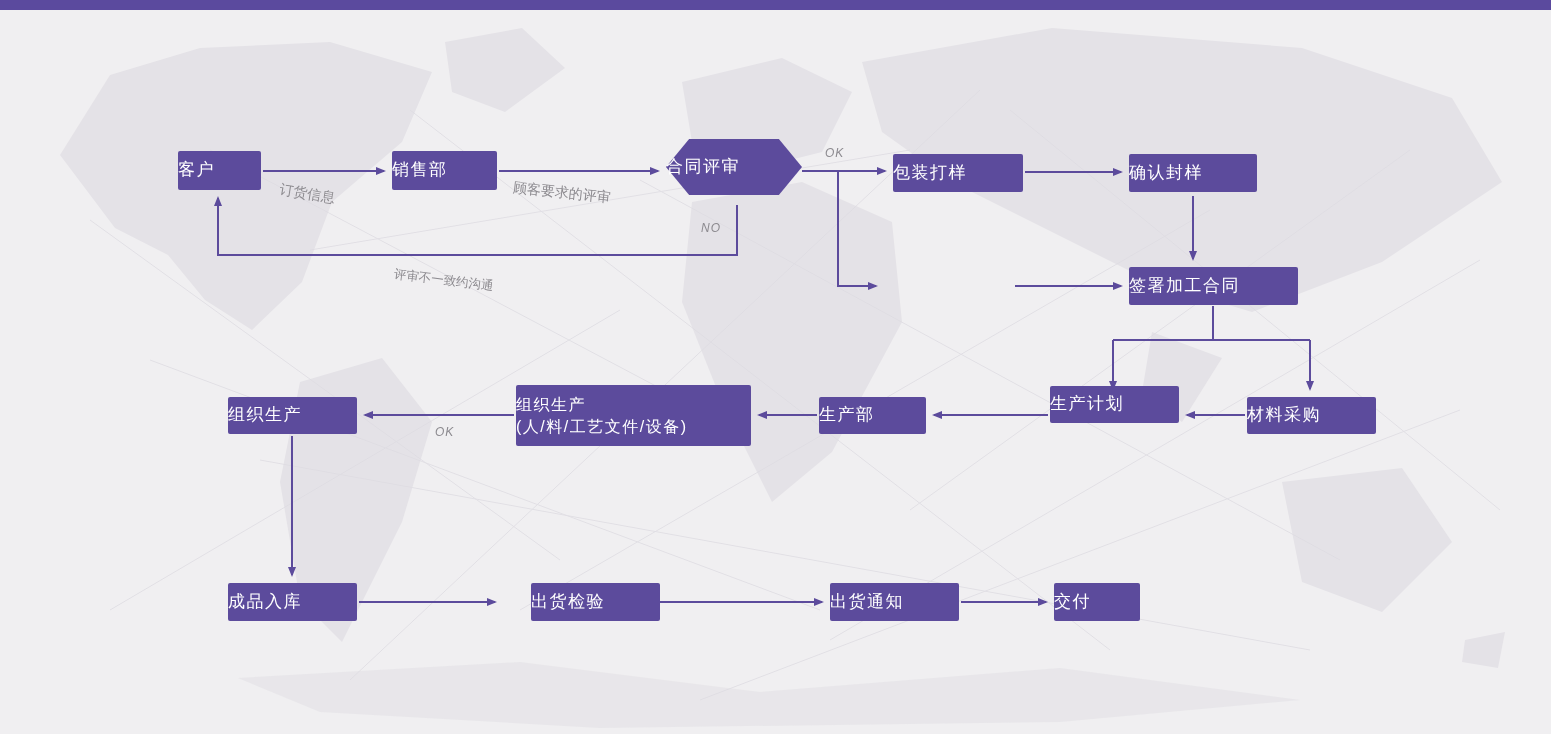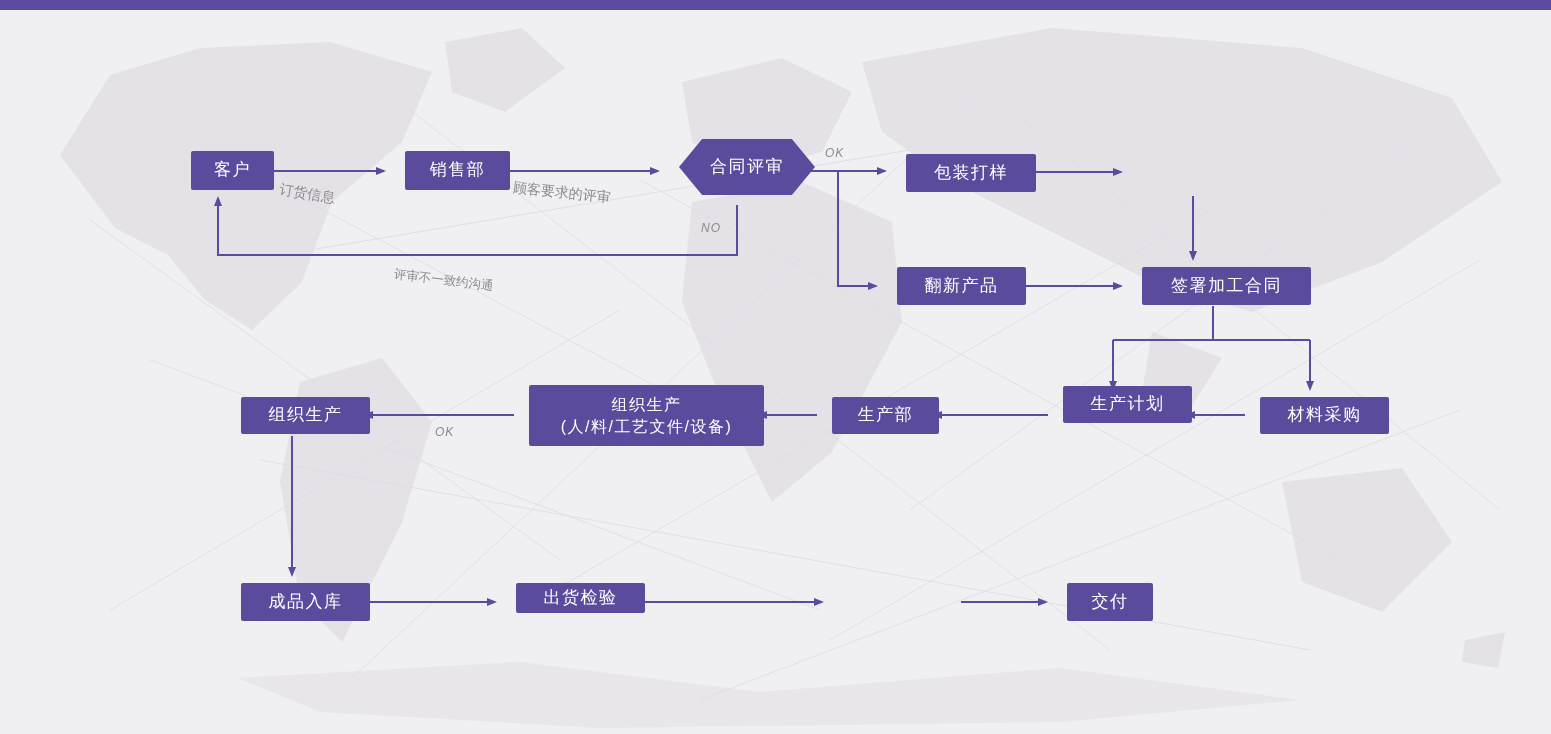--- a/index.html
+++ b/index.html
@@ -25,28 +25,27 @@
   }
   .map-svg { z-index:1; }
   .arrows-svg { z-index:3; }
 
   .node {
     position:absolute;
     background:#5c4b9c;
     color:#ffffff;
     display:flex;
     flex-direction:column;
-    align-items:center;
+    align-items:flex-start;
     justify-content:center;
     font-size:17px;
     letter-spacing:1.5px;
     border-radius:2px;
     z-index:4;
     line-height:1.35;
-    margin-left:13px;
   }
   .node .node-label { display:block; text-align:center; }
 
   .node.hexagon {
     background:transparent;
     border-radius:0;
   }
   .node.hexagon .hex-bg {
     position:absolute; left:0; top:0; width:100%; height:100%;
     background:#5c4b9c;
@@ -146,24 +145,24 @@
 
   <div class="node hexagon" style="left:666px;top:139px;width:136px;height:56px">
     <span class="hex-bg"></span>
     <span class="node-label">合同评审</span>
   </div>
 
   <div class="node" style="left:893px;top:154px;width:130px;height:38px">
     <span class="node-label">包装打样</span>
   </div>
 
-
-  <div class="node" style="left:884px;top:267px;width:129px;height:38px">
-    <span class="node-label">翻新产品</span>
-  </div>
+  <div class="node" style="left:1129px;top:154px;width:128px;height:38px">
+    <span class="node-label">确认封样</span>
+  </div>
+
 
   <div class="node" style="left:1129px;top:267px;width:169px;height:38px">
     <span class="node-label">签署加工合同</span>
   </div>
 
   <div class="node" style="left:1050px;top:386px;width:129px;height:37px">
     <span class="node-label">生产计划</span>
   </div>
 
   <div class="node" style="left:1247px;top:397px;width:129px;height:37px">
@@ -180,24 +179,27 @@
   </div>
 
   <div class="node" style="left:228px;top:397px;width:129px;height:37px">
     <span class="node-label">组织生产</span>
   </div>
 
   <div class="node" style="left:228px;top:583px;width:129px;height:38px">
     <span class="node-label">成品入库</span>
   </div>
 
-  <div class="node" style="left:503px;top:583px;width:129px;height:30px">
+  <div class="node" style="left:531px;top:583px;width:129px;height:38px">
     <span class="node-label">出货检验</span>
   </div>
 
+  <div class="node" style="left:830px;top:583px;width:129px;height:38px">
+    <span class="node-label">出货通知</span>
+  </div>
 
   <div class="node" style="left:1054px;top:583px;width:86px;height:38px">
     <span class="node-label">交付</span>
   </div>
 
   <div class="elabel rot9" style="left:281px;top:181px">订货信息</div>
   <div class="elabel rot6" style="left:514px;top:179px">顾客要求的评审</div>
   <div class="elabel tag" style="left:825px;top:146px">OK</div>
   <div class="elabel tag" style="left:701px;top:221px">NO</div>
   <div class="elabel small rot7" style="left:395px;top:266px">评审不一致约沟通</div>

